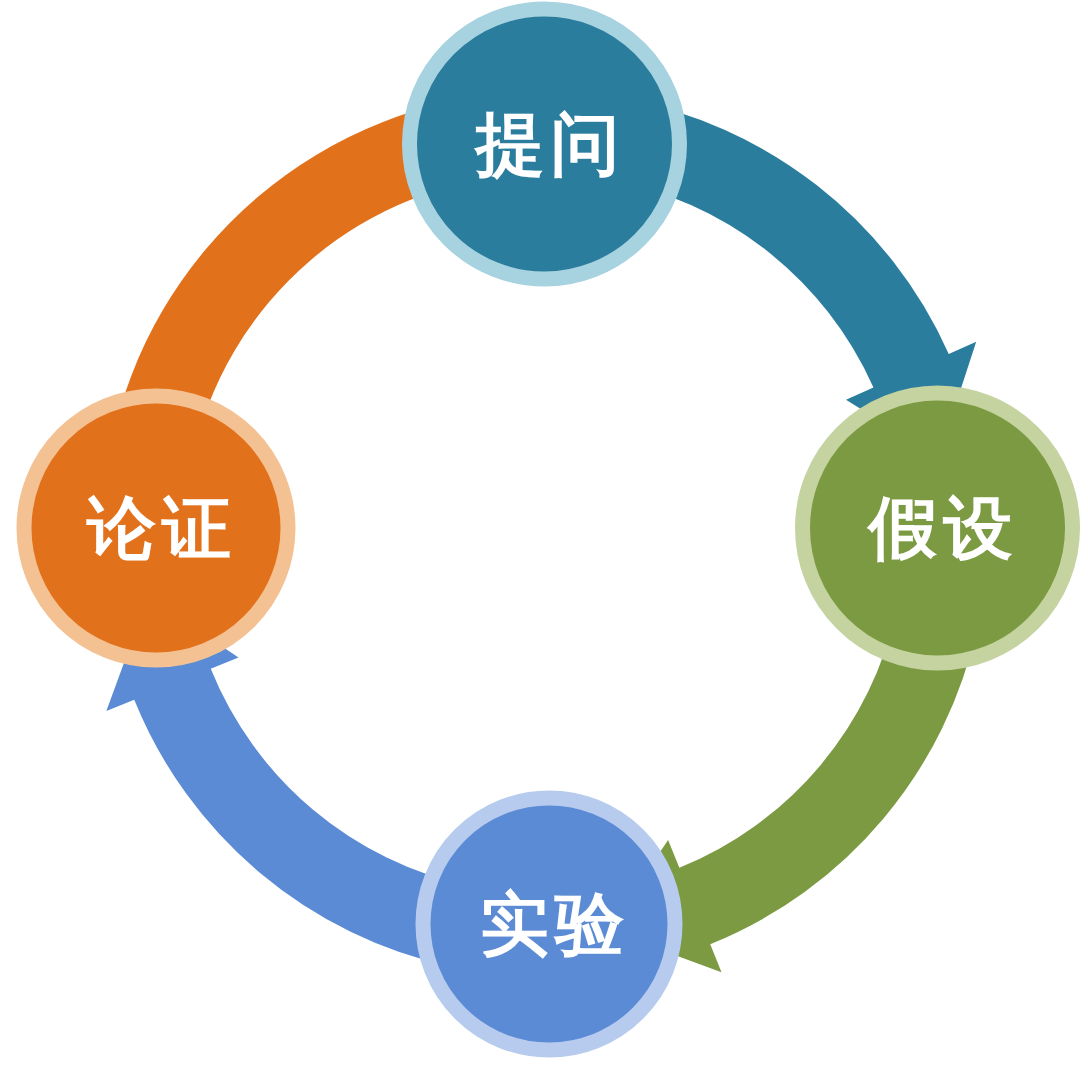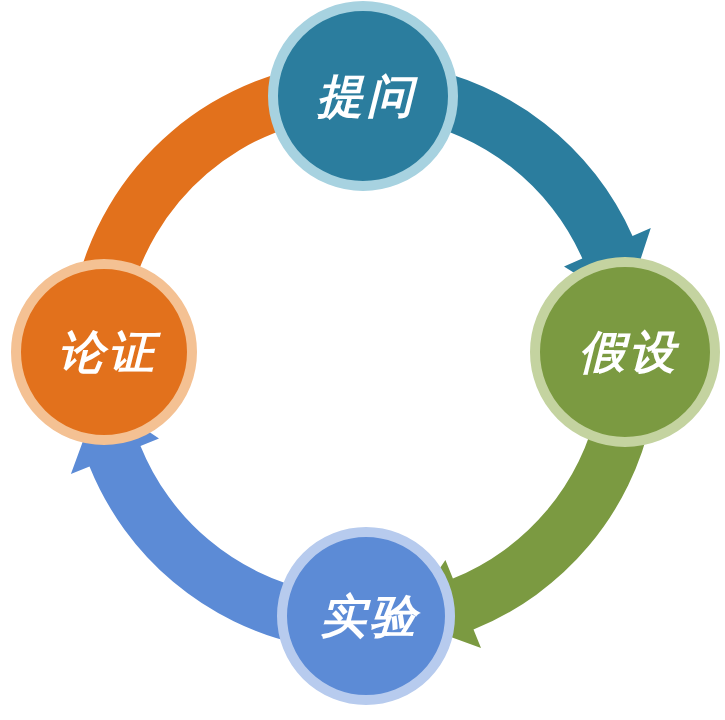--- a/index.html
+++ b/index.html
@@ -7,21 +7,20 @@
     padding: 0;
     background: #ffffff;
     font-family: "DejaVu Sans", "Liberation Sans", sans-serif;
   }
   .stage {
     position: relative;
     width: 725px;
     height: 720px;
     background: #ffffff;
     overflow: hidden;
-    font-style: italic;
   }
   svg { display: block; }
   .node-label {
     font-family: "DejaVu Sans", "Liberation Sans", sans-serif;
     font-weight: bold;
     font-size: 46px;
     fill: #ffffff;
     letter-spacing: 4px;
   }
 </style>

